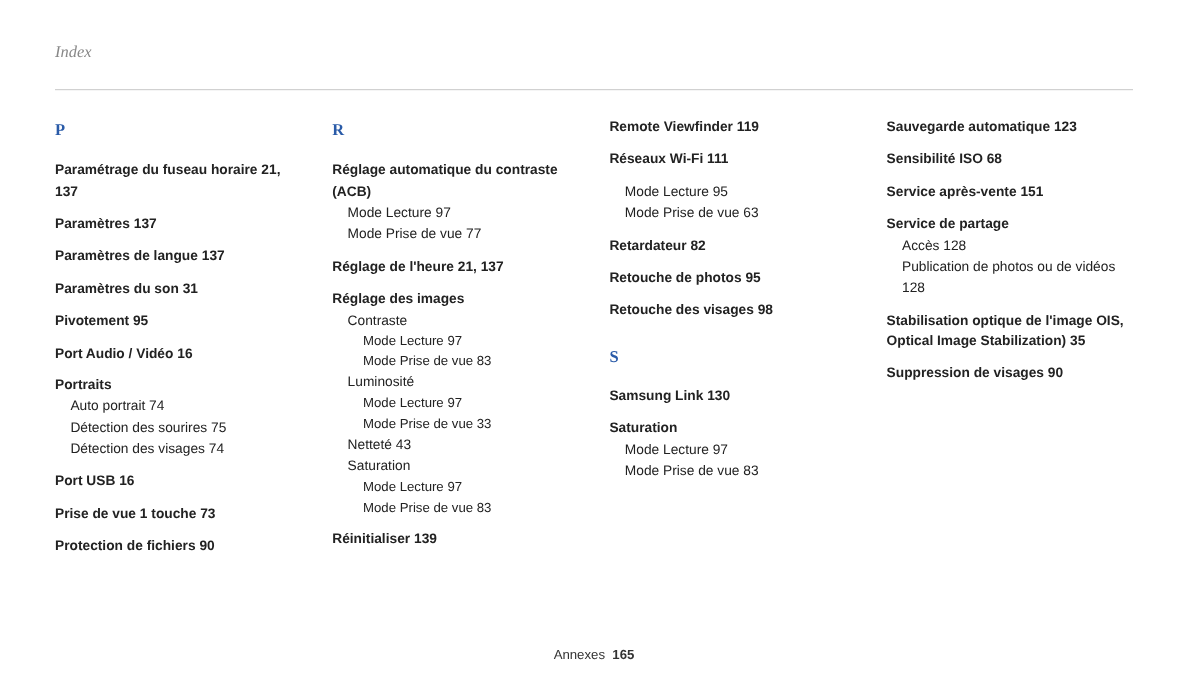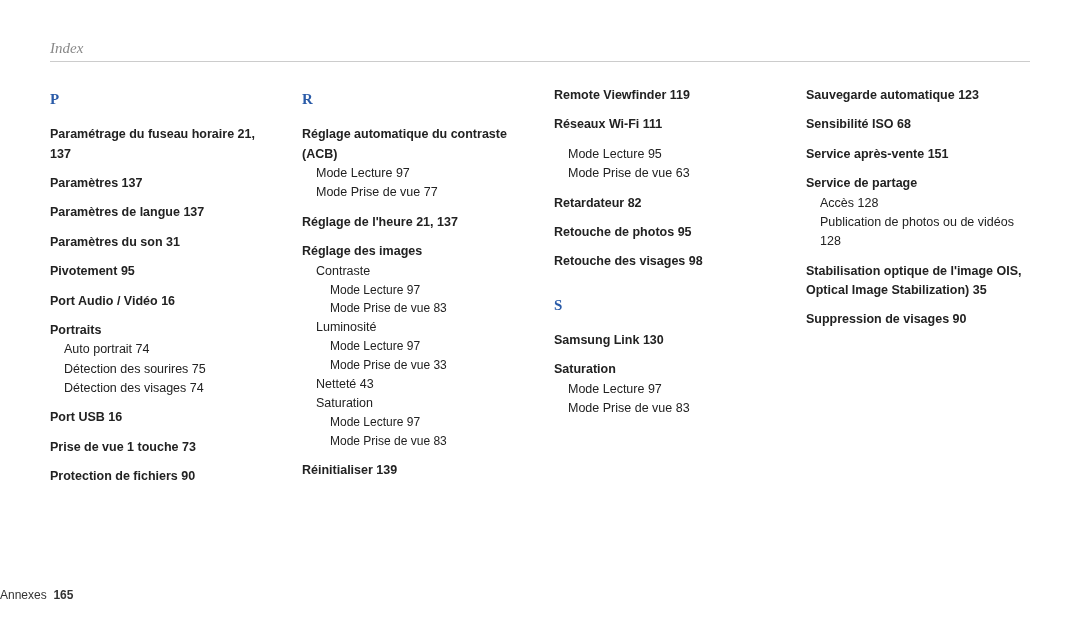--- a/index.html
+++ b/index.html
@@ -10,21 +10,21 @@
       font-family: Arial, Helvetica, sans-serif;
       color: #222;
       padding: 40px 50px 30px 50px;
       position: relative;
     }
     .header-section {
       font-size: 15px;
       color: #888;
       font-style: italic;
       font-family: Georgia, serif;
-      margin-bottom: 4px;
+      margin-bottom: 24px;
     }
     .hr { border: none; border-top: 1px solid #ccc; margin-bottom: 24px; }
     .columns {
       display: flex;
       gap: 28px;
     }
     .col { flex: 1; font-size: 12.5px; line-height: 1.55; }
     .letter {
       color: #2a5ba8;
       font-size: 15px;
@@ -37,20 +37,21 @@
     .entry { margin-bottom: 10px; }
     .entry-title { font-weight: bold; }
     .entry-pages { font-weight: bold; }
     .sub { margin-left: 14px; font-weight: normal; }
     .subsub { margin-left: 28px; font-weight: normal; font-size: 12px; }
     .footer {
       position: absolute;
       bottom: 28px;
       left: 0;
       width: 100%;
+      text-align: center;
       font-size: 12px;
       color: #333;
     }
     .footer .pg { font-weight: bold; }
   </style>
 </head>
 <body>
 
 <div class="header-section">Index</div>
 <hr class="hr">

